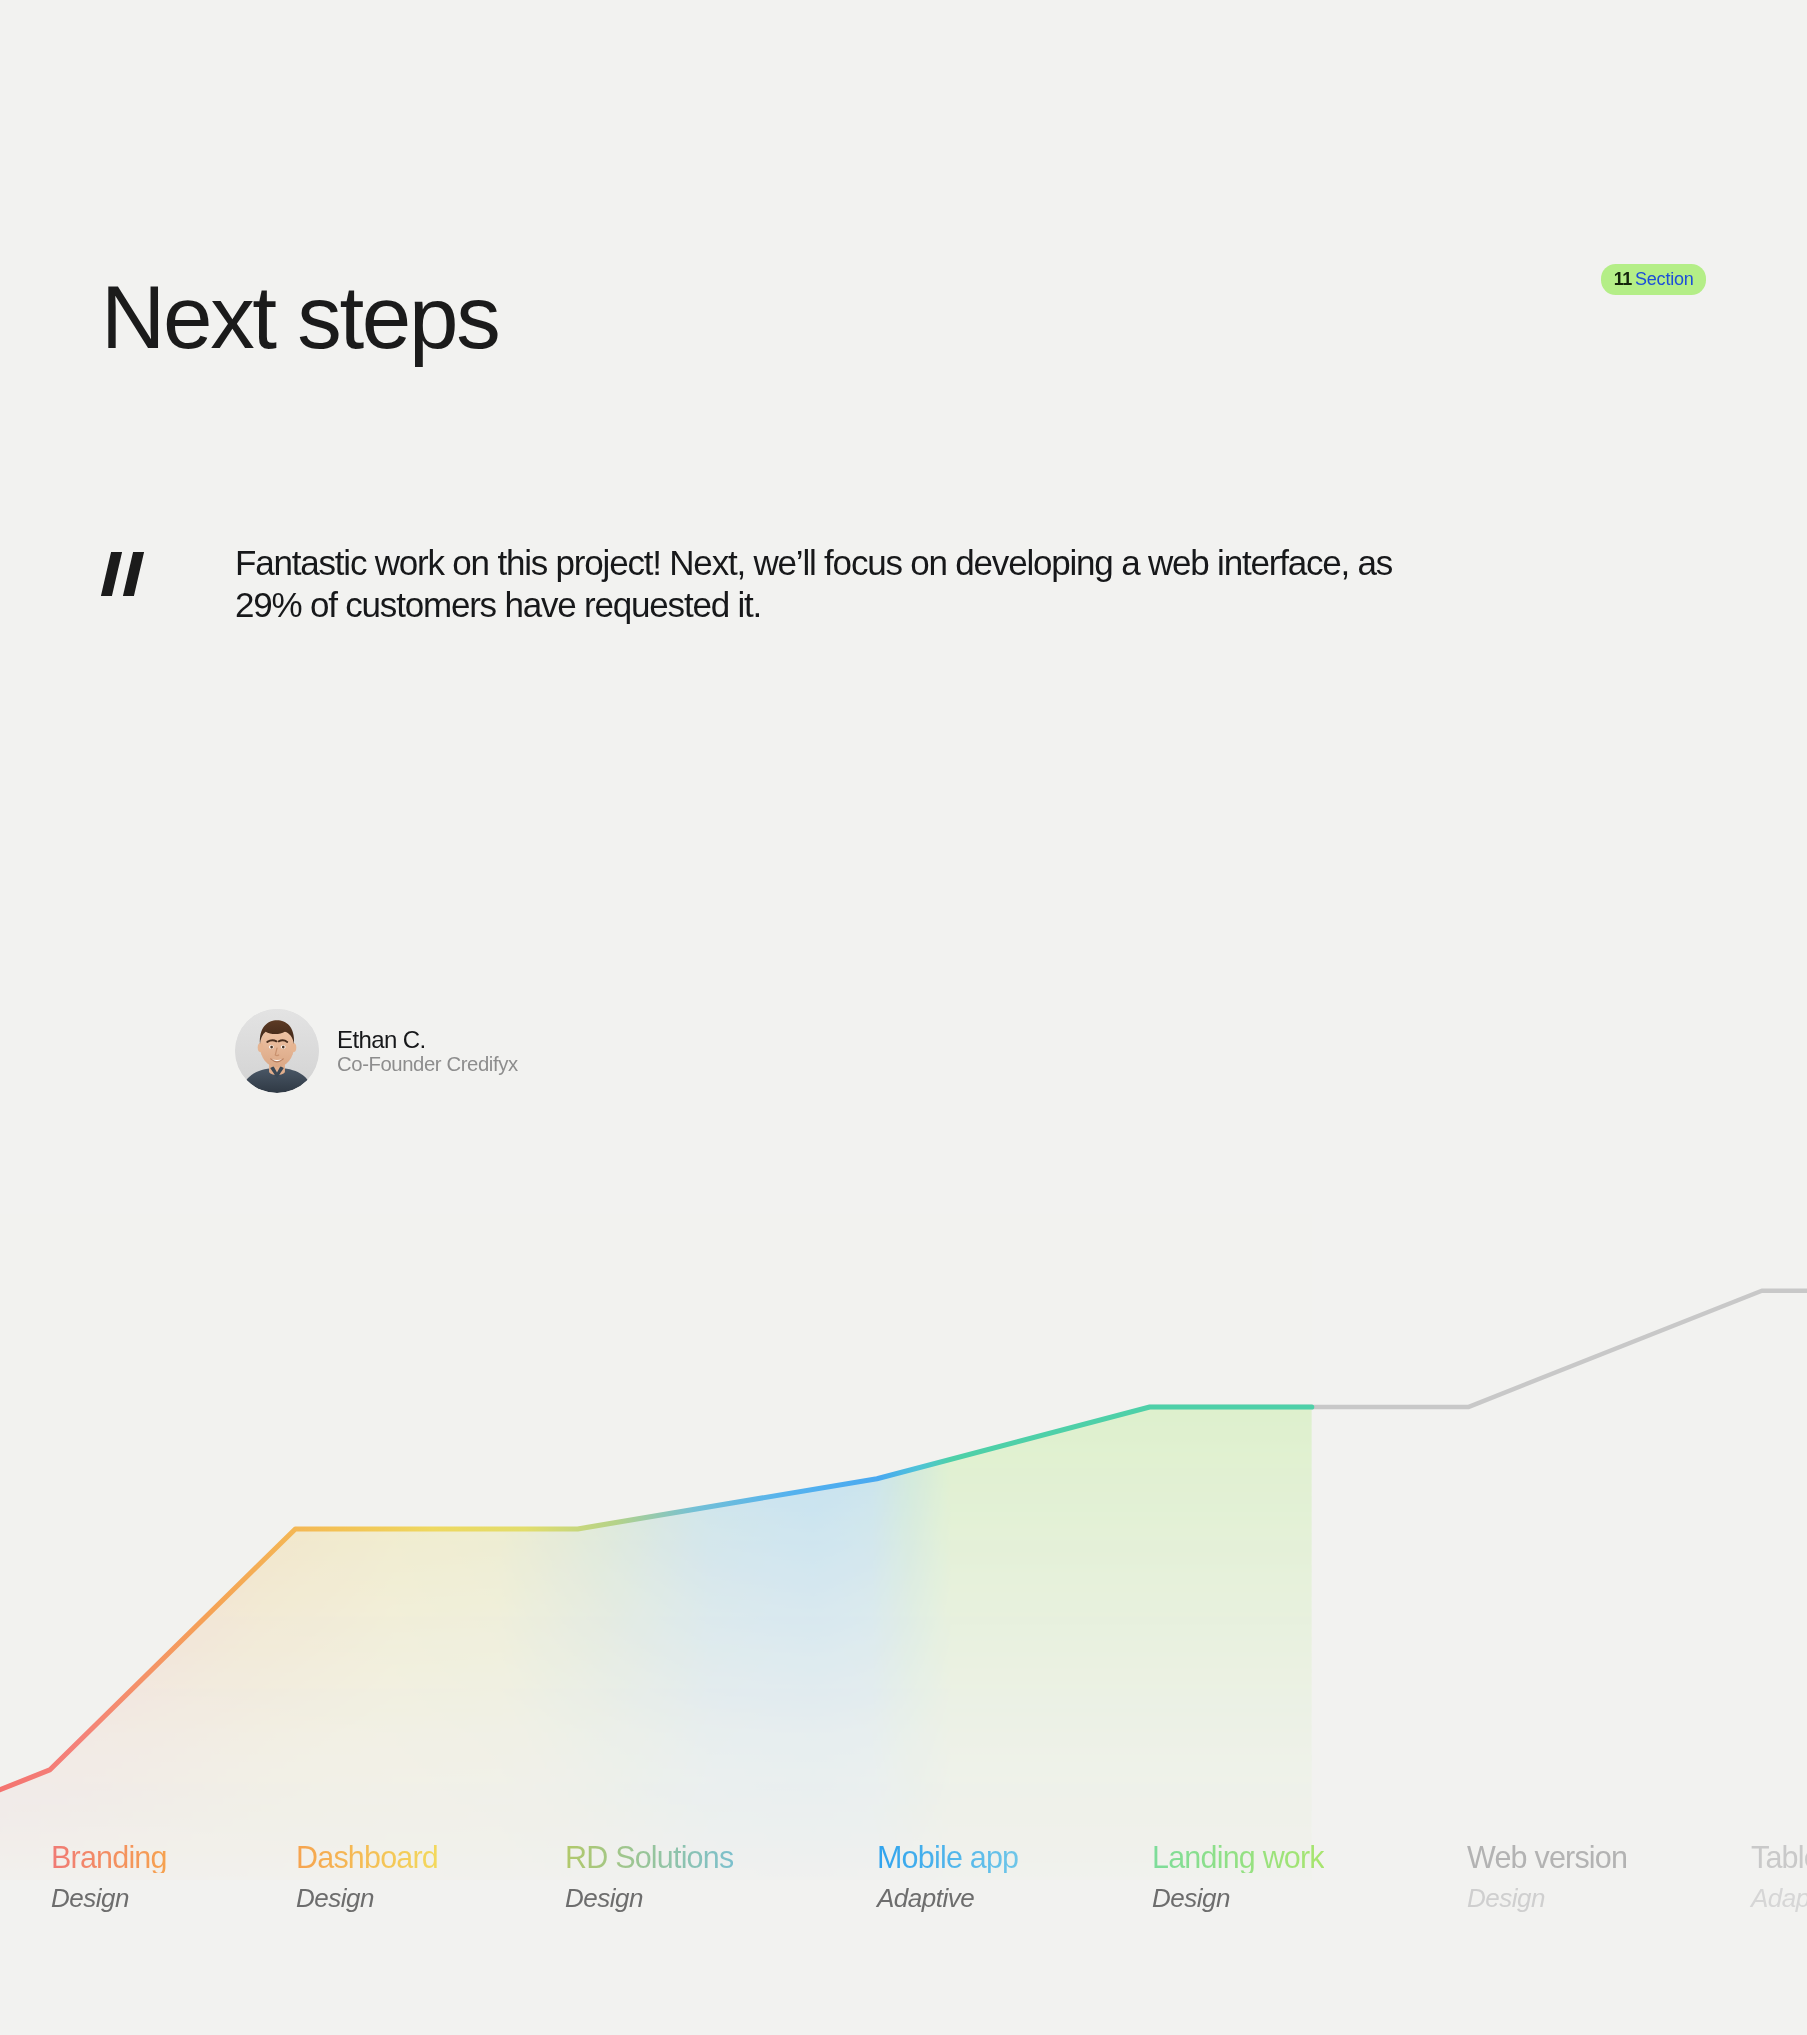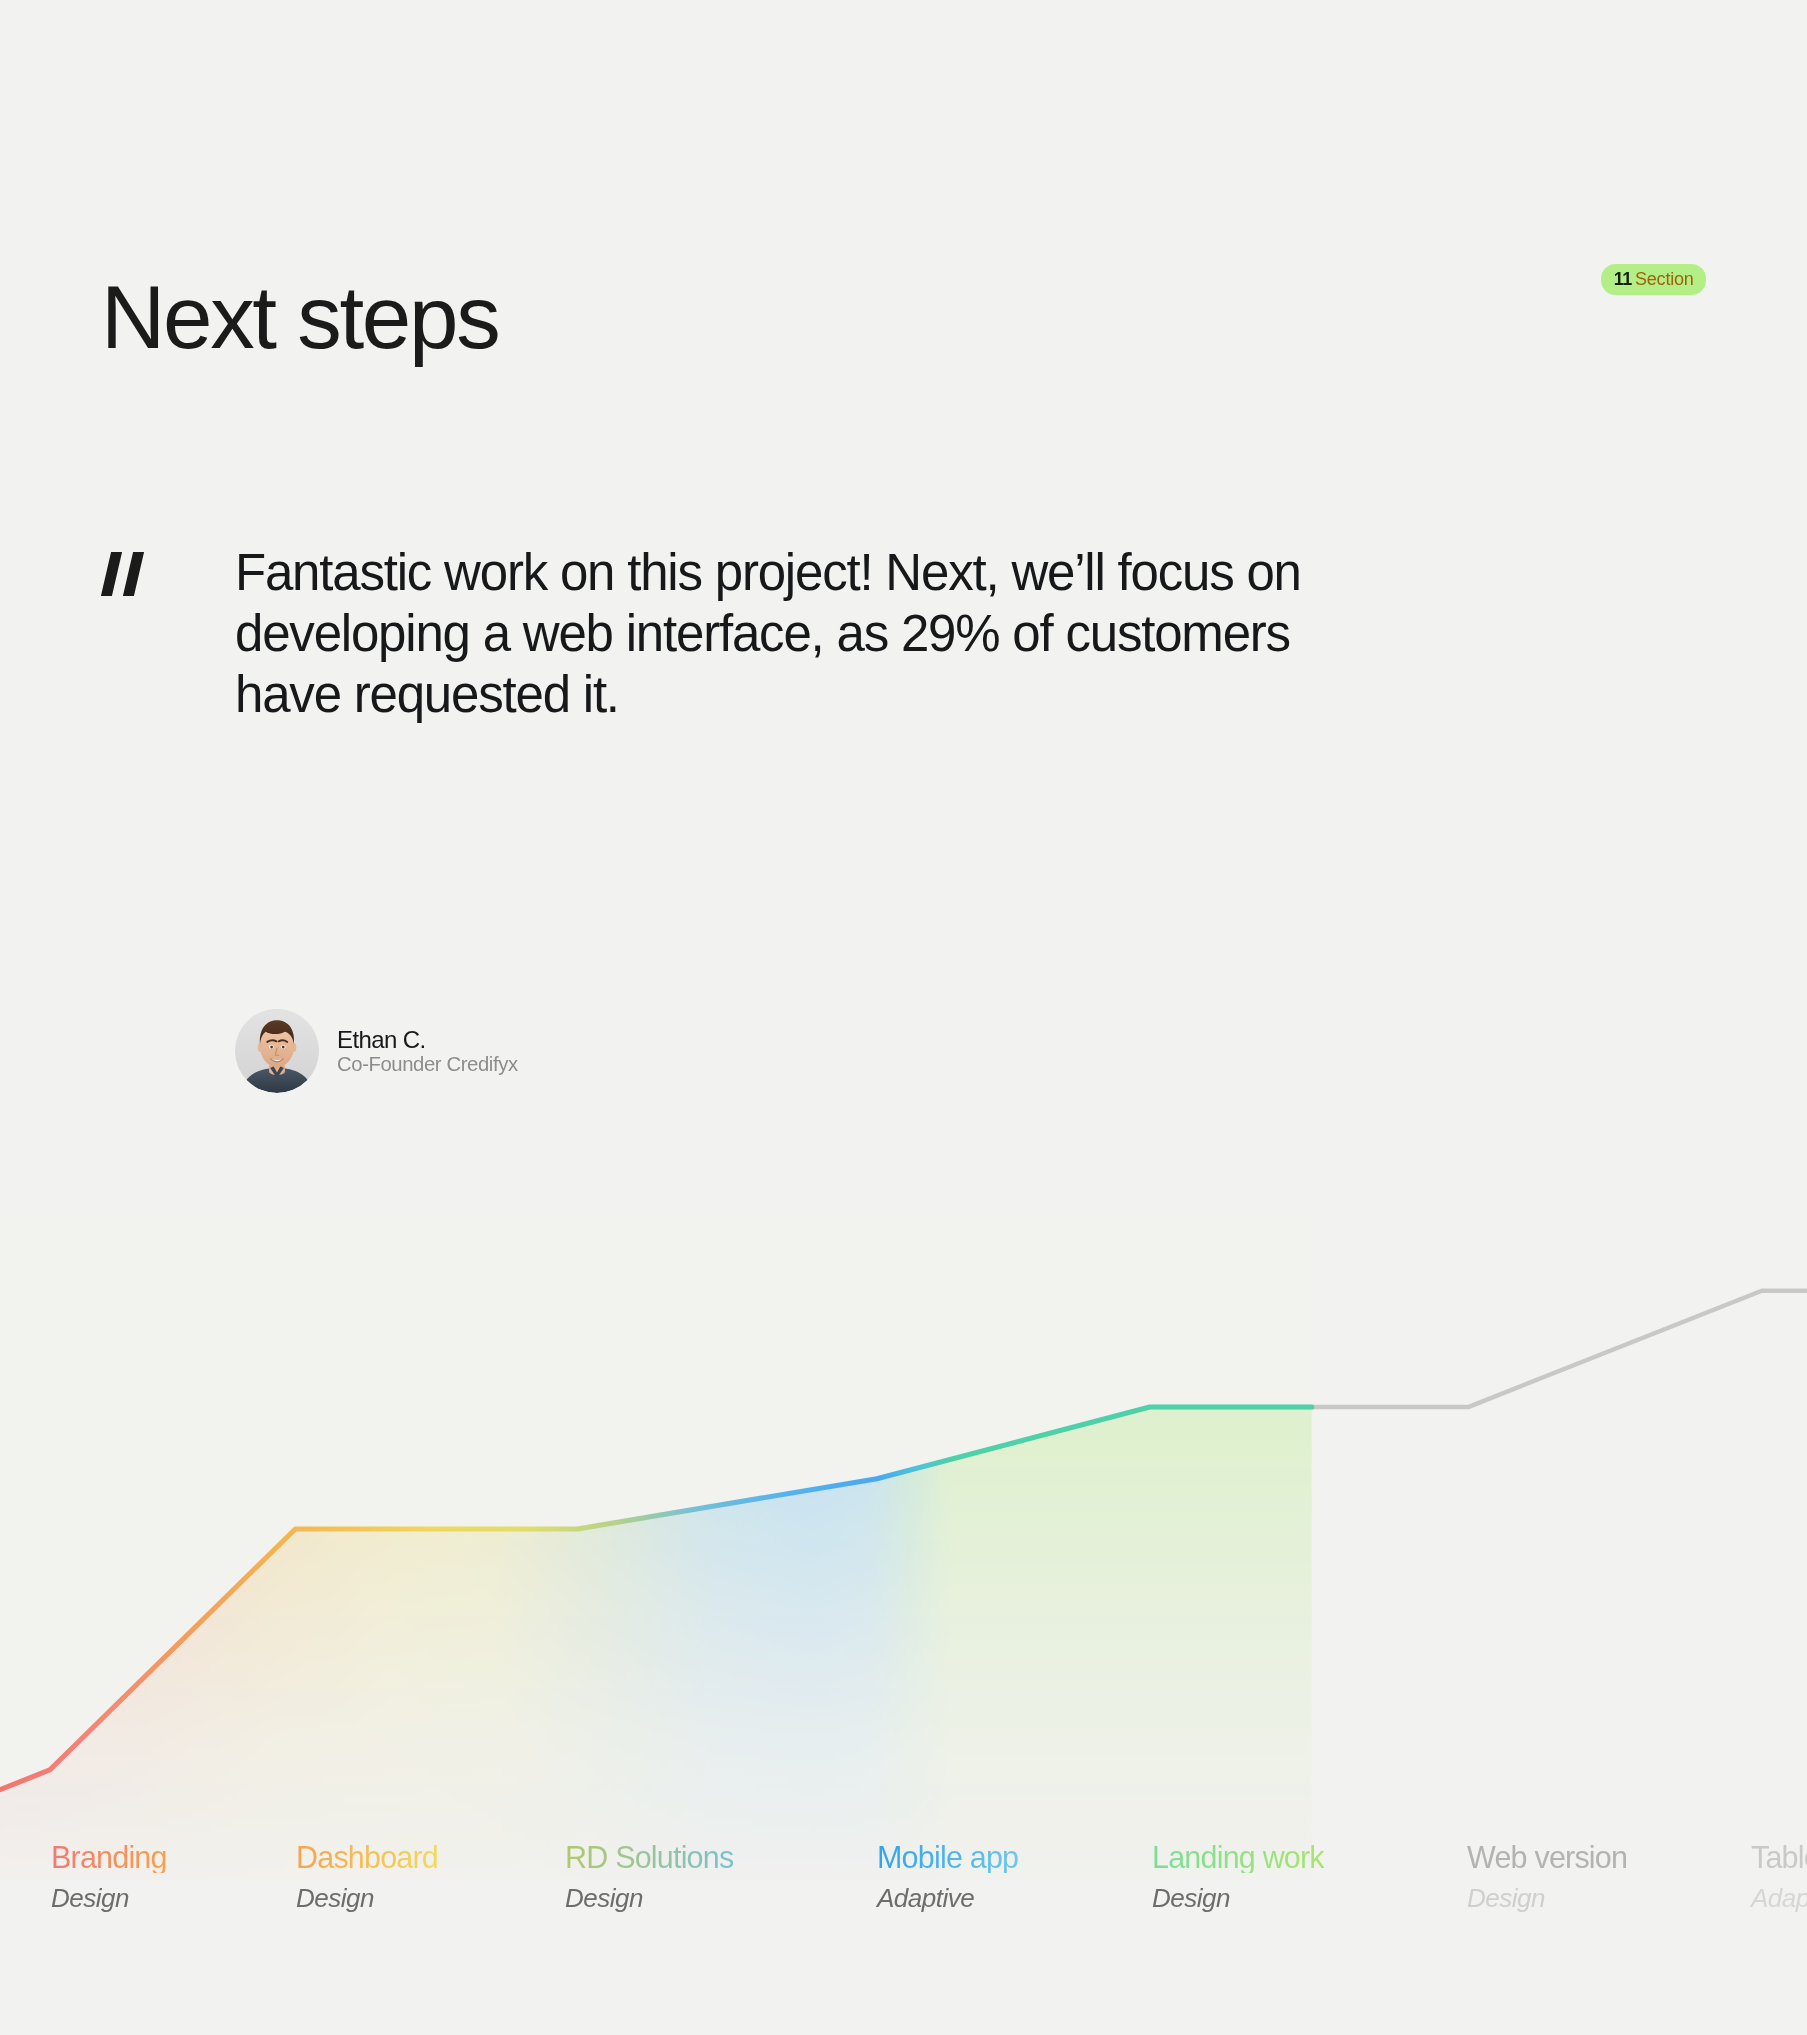--- a/index.html
+++ b/index.html
@@ -40,21 +40,21 @@
     line-height: 1;
     white-space: nowrap;
     letter-spacing: -0.2px;
   }
   #section-badge .badge-num {
     color: #14240a;
     font-weight: 700;
     letter-spacing: -0.6px;
   }
   #section-badge .badge-word {
-    color: #a16207;
+    color: #1d4ed8;
     font-weight: 400;
     margin-left: 3.4px;
   }
 
   
   #quote-block {
     position: absolute;
     left: 102px;
     top: 542px;
     width: 1299px;
@@ -76,21 +76,21 @@
     transform: skewX(-13deg);
   }
   #quote-mark span.bar-1 { left: 3.4px; }
   #quote-mark span.bar-2 { left: 25px; }
 
   #quote-text {
     position: absolute;
     left: 133px;
     top: 0px;
     width: 1163px;
-    font-size: 51px;
+    font-size: 35px;
     line-height: 1.2;
     letter-spacing: -1.2px;
     color: #17181a;
     font-weight: 400;
   }
 
   
   #author-row {
     position: absolute;
     left: 235px;

